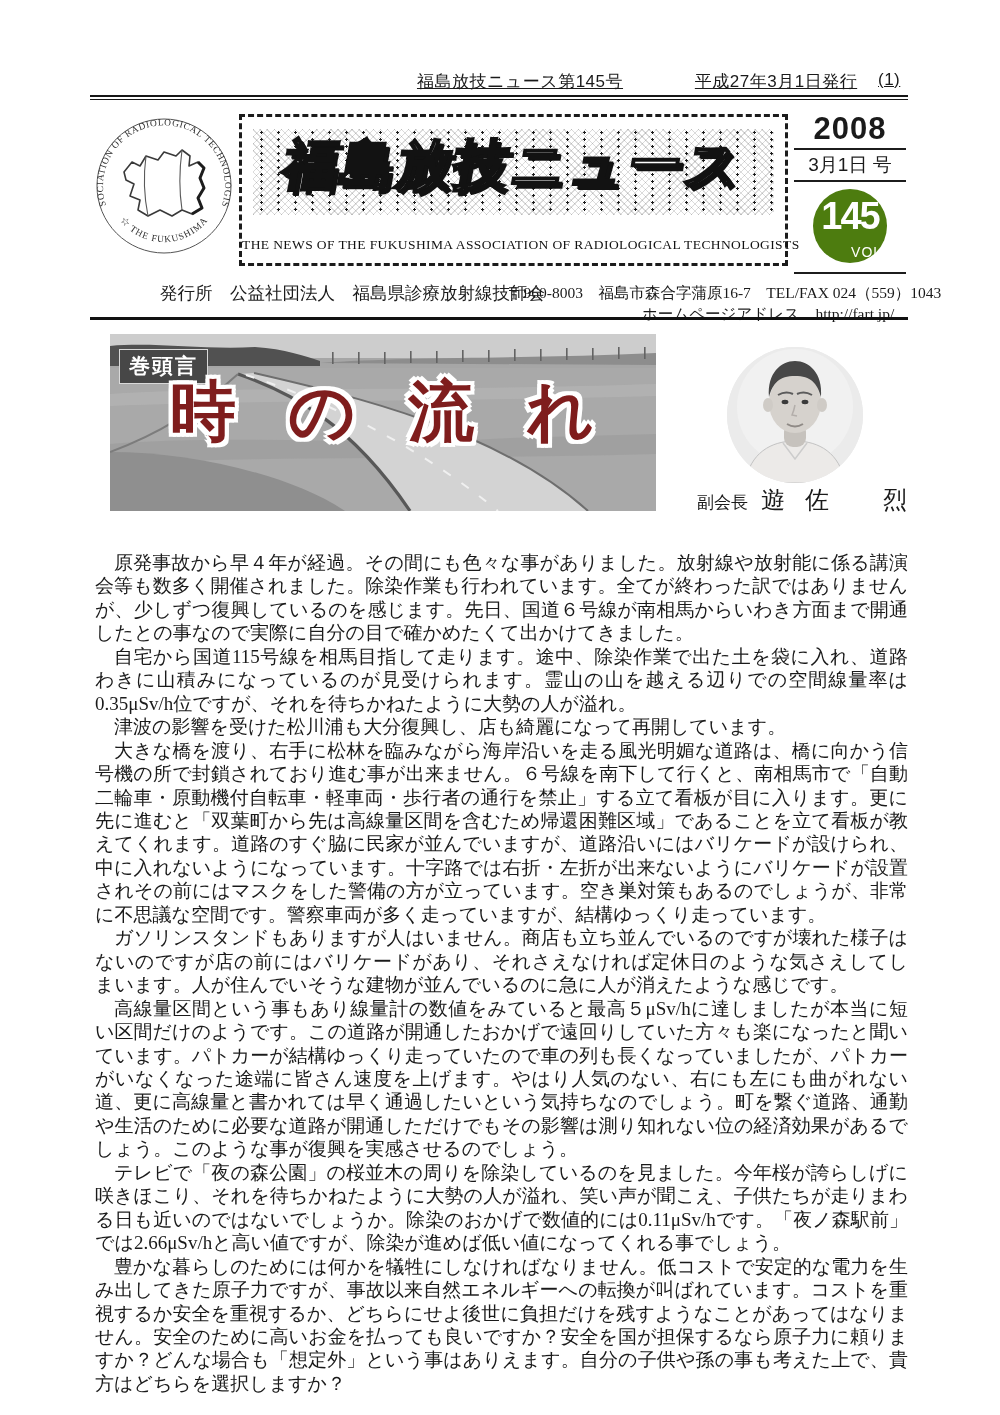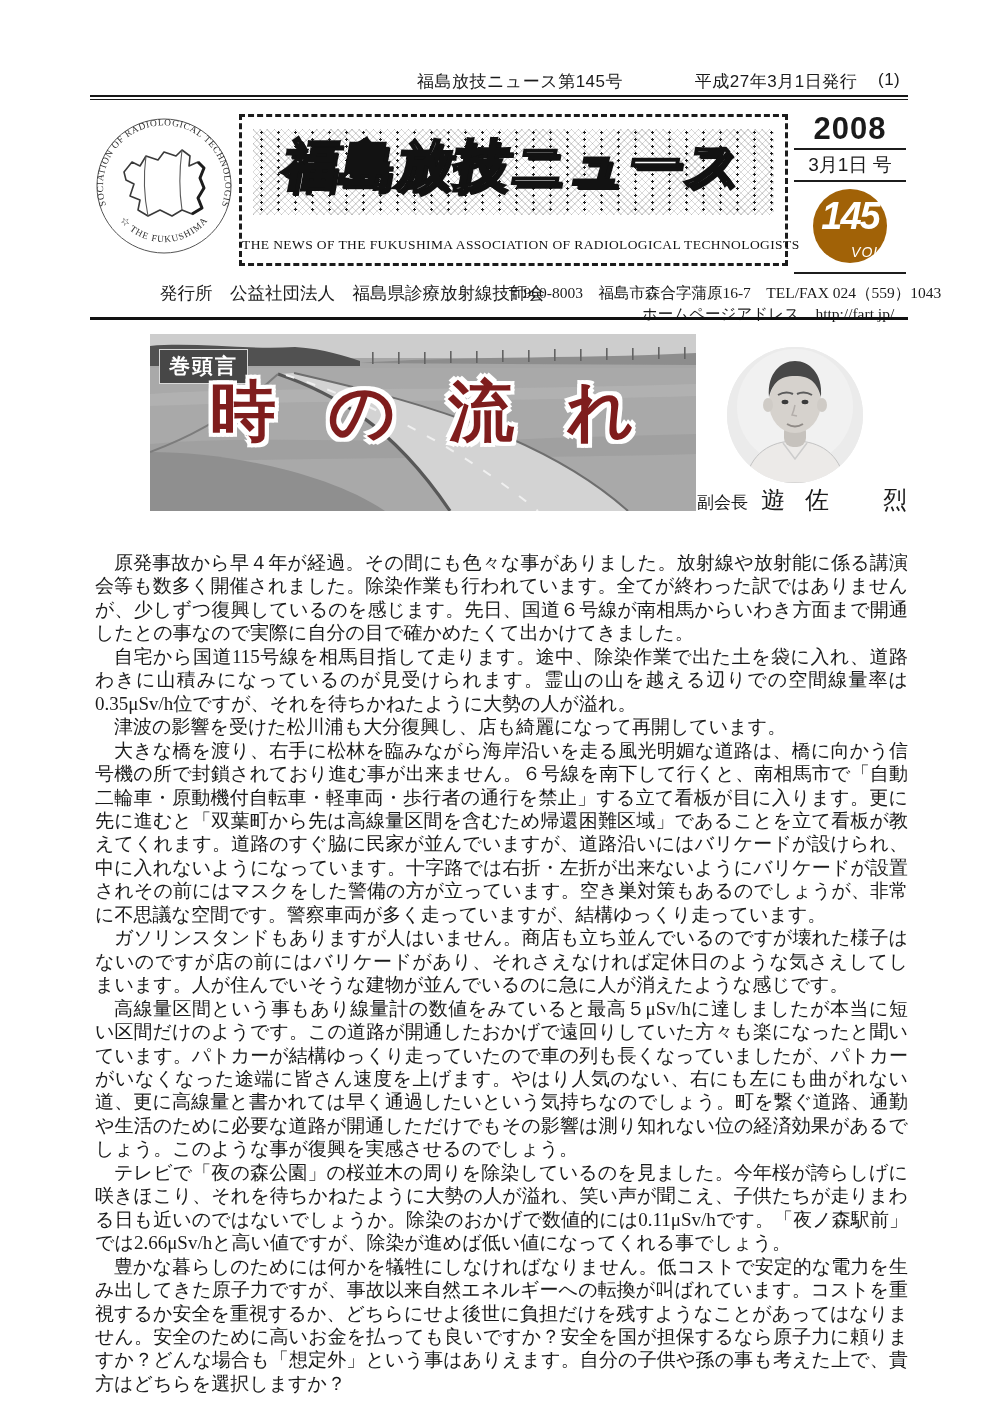--- a/index.html
+++ b/index.html
@@ -1,18 +1,18 @@
 <!DOCTYPE html>
 <html lang="ja"><head>
 <meta charset="utf-8">
 <style>
   html,body{margin:0;padding:0;background:#ffffff;}
   .page{position:relative;width:1000px;height:1415px;background:#fff;overflow:hidden;
         font-family:"Liberation Serif","DejaVu Serif",serif;color:#1a1a1a;}
-  .sans{font-family:"Liberation Sans","DejaVu Sans",sans-serif;}
+  .sans{font-family:"Liberation Sans","DejaVu Sans",sans-serif;text-decoration:underline;}
 
   
   .rh{position:absolute;top:70px;font-size:17px;letter-spacing:.5px;white-space:nowrap;}
   .rh-center{left:520px;transform:translateX(-50%);}
   .rh-date{left:776px;transform:translateX(-50%);}
   .rh-page{left:878px;}
   .double-rule{position:absolute;left:90px;top:95px;width:818px;height:1.5px;
                border-top:2.5px solid #171717;border-bottom:1.5px solid #171717;}
 
   
@@ -33,35 +33,35 @@
       text-shadow:5px 4px 0 #121212,6px 5px 0 #121212;white-space:nowrap;}
   .en-subtitle{position:absolute;left:0;right:0;bottom:10px;text-align:center;
       font-size:13.5px;letter-spacing:.4px;white-space:nowrap;color:#111;}
 
   .issue-col{position:absolute;left:794px;top:112px;width:112px;text-align:center;}
   .issue-year{font-family:"Liberation Sans","DejaVu Sans",sans-serif;font-weight:bold;
       font-size:31px;line-height:34px;letter-spacing:1px;}
   .issue-col .rule{border:0;border-top:2px solid #1c1c1c;margin:2px 0;}
   .issue-date{font-size:19px;line-height:26px;font-family:"Liberation Sans","DejaVu Sans",sans-serif;}
   .vol-circle{position:relative;width:74px;height:74px;margin:7px auto 8px;
-      background:#a16207;border-radius:50%;font-style:italic;}
+      background:#4d7c0f;border-radius:50%;}
   .vol-num{position:absolute;left:0;right:0;top:8px;color:#fff;font-weight:900;
       font-size:38px;line-height:1;letter-spacing:-2px;
       font-family:"Liberation Sans","DejaVu Sans",sans-serif;}
   .vol-label{position:absolute;left:0;right:0;bottom:3px;color:#fff;font-size:14px;
       letter-spacing:1px;font-family:"Liberation Sans","DejaVu Sans",sans-serif;text-align:right;}
 
   
   .pub-name{position:absolute;left:160px;top:281px;font-size:17.5px;white-space:nowrap;}
   .pub-addr{position:absolute;left:496px;top:283px;font-size:15.5px;white-space:nowrap;padding-left:12px;}
   .pub-home{position:absolute;left:642px;top:304px;font-size:15.5px;white-space:nowrap;}
   .thick-rule{position:absolute;left:90px;top:317px;width:818px;height:3px;background:#111;}
 
   
-  .banner{position:absolute;left:110px;top:334px;width:546px;height:177px;overflow:hidden;background:#b5b5b5;margin-left:40px;}
+  .banner{position:absolute;left:110px;top:334px;width:546px;height:177px;overflow:hidden;background:#b5b5b5;}
   .banner svg{position:absolute;left:0;top:0;}
   .kicker{position:absolute;left:9px;top:15px;background:#474747;color:#fff;
       font-family:"Liberation Sans","DejaVu Sans",sans-serif;font-size:21px;font-weight:bold;
       padding:2px 9px 3px;letter-spacing:2px;border:1px solid #d9d9d9;}
   .article-title{position:absolute;left:0;right:0;top:44px;text-align:center;
       font-family:"Liberation Sans","DejaVu Sans",sans-serif;font-weight:900;
       font-size:66px;line-height:1;word-spacing:30px;letter-spacing:2px;color:#7f1d1d;white-space:nowrap;
       text-shadow:-4px -4px 0 #fff,4px -4px 0 #fff,-4px 4px 0 #fff,4px 4px 0 #fff,
                   0 -4px 0 #fff,0 4px 0 #fff,-4px 0 0 #fff,4px 0 0 #fff;}
 

